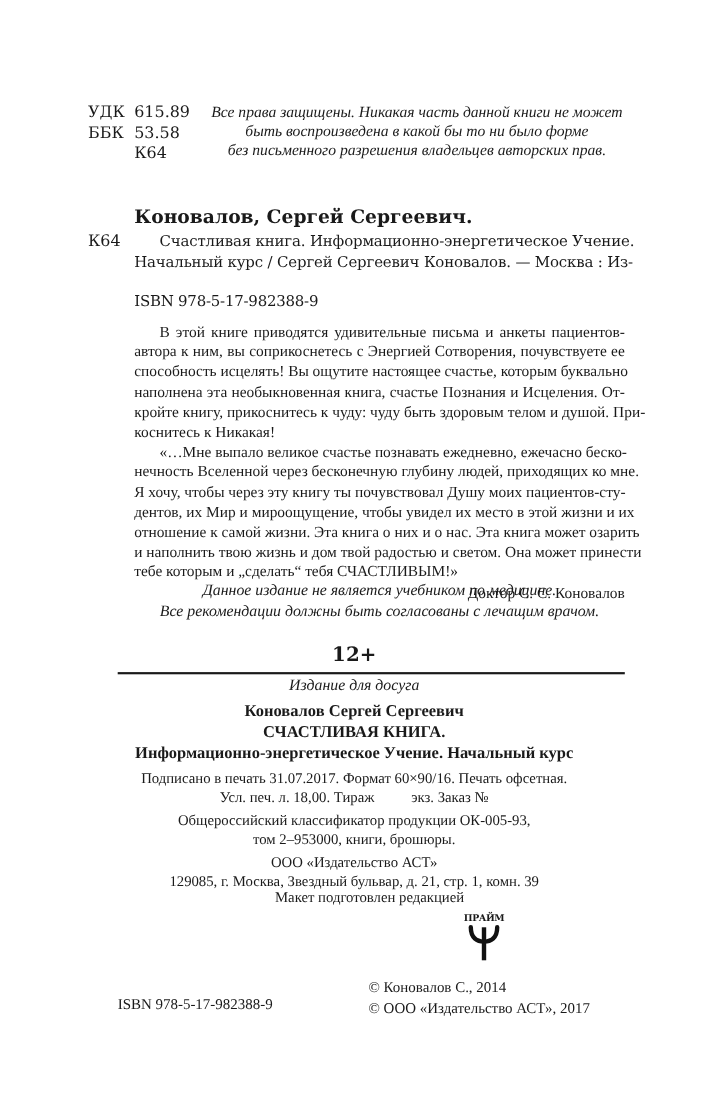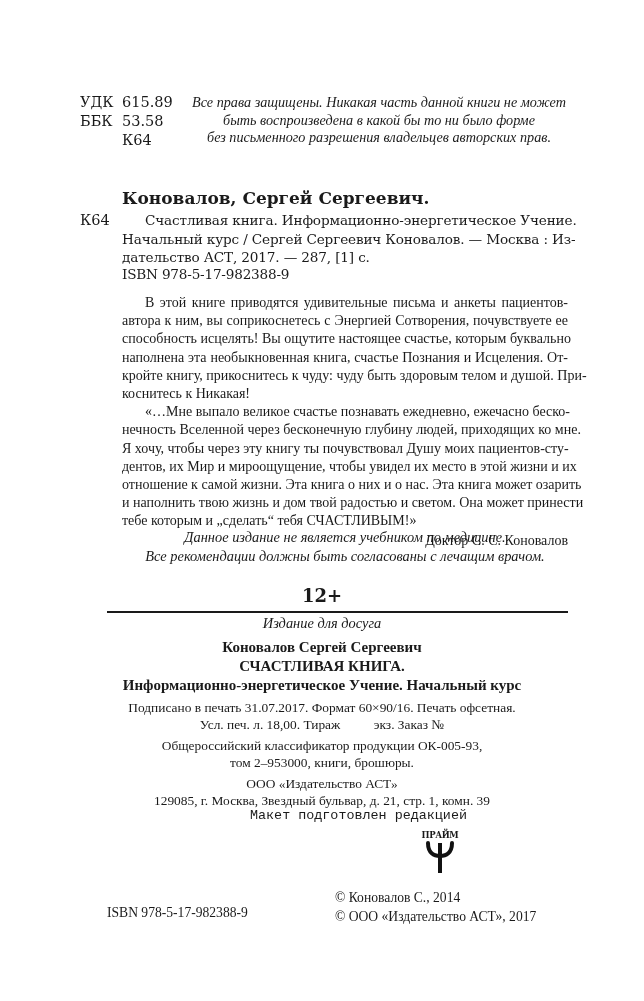--- a/index.html
+++ b/index.html
@@ -53,21 +53,21 @@
     #rule { left: 107px; top: 611px; width: 461px; height: 2px; background: #1a1a1a; }
     #leisure { left: 0; width: 644px; top: 615px; text-align: center; font-family: "Liberation Serif", serif; font-style: italic; font-size: 14.4px; }
 
     
     #imprint { left: 0; width: 644px; top: 638px; text-align: center; font-family: "Liberation Serif", serif; }
     #imprint .bold { font-weight: bold; font-size: 15px; line-height: 19px; }
     #imprint .sm { font-size: 13.4px; line-height: 16.5px; }
     #imprint .gap { height: 5px; }
 
     
-    #credit { left: 250px; top: 808px; font-family: Liberation Mono, monospace; font-size: 13.4px; }
+    #credit { left: 250px; top: 808px; font-family: Liberation Serif, serif; font-size: 13.4px; }
     #logo { left: 420px; top: 793px; width: 40px; height: 44px; margin-top: 37px; }
     #logo .logo-text { position: absolute; left: 0; top: 0; width: 40px; text-align: center; font-family: "DejaVu Serif", serif; font-weight: bold; font-size: 8.5px; letter-spacing: -0.4px; }
     #logo svg { position: absolute; left: 5px; top: 10px; }
 
     
     #isbn2 { left: 107px; top: 905px; font-family: "Liberation Serif", serif; font-size: 13.6px; }
     #copy { left: 335px; top: 889px; font-family: "Liberation Serif", serif; font-size: 13.6px; line-height: 18.5px; }
   </style>
 </head>
 <body>
@@ -91,21 +91,20 @@
   <div>Все права защищены.  Никакая часть данной книги не может</div>
   <div>быть воспроизведена в какой бы то ни было форме</div>
   <div>без письменного разрешения владельцев авторских прав.</div>
 </div>
 
 <div id="author" class="abs">Коновалов, Сергей Сергеевич.</div>
 <div id="k64" class="abs">К64</div>
 <div id="biblio" class="abs">
   <span class="ln indent">Счастливая книга. Информационно-энергетическое Учение.</span>
   <span class="ln">Начальный курс / Сергей Сергеевич Коновалов. — Москва : Из-</span>
-  <span class="ln last">дательство АСТ, 2017. — 287, [1] с.</span>
 </div>
 <div id="isbn1" class="abs">ISBN 978-5-17-982388-9</div>
 
 <div id="annot" class="abs">
   <div>
     <span class="ln indent">В этой книге приводятся удивительные письма и анкеты пациентов-</span>
     <span class="ln">автора к ним, вы соприкоснетесь с Энергией Сотворения, почувствуете ее</span>
     <span class="ln">способность исцелять! Вы ощутите настоящее счастье, которым буквально</span>
     <span class="ln">наполнена эта необыкновенная книга, счастье Познания и Исцеления. От-</span>
     <span class="ln">кройте книгу, прикоснитесь к чуду: чуду быть здоровым телом и душой. При-</span>

